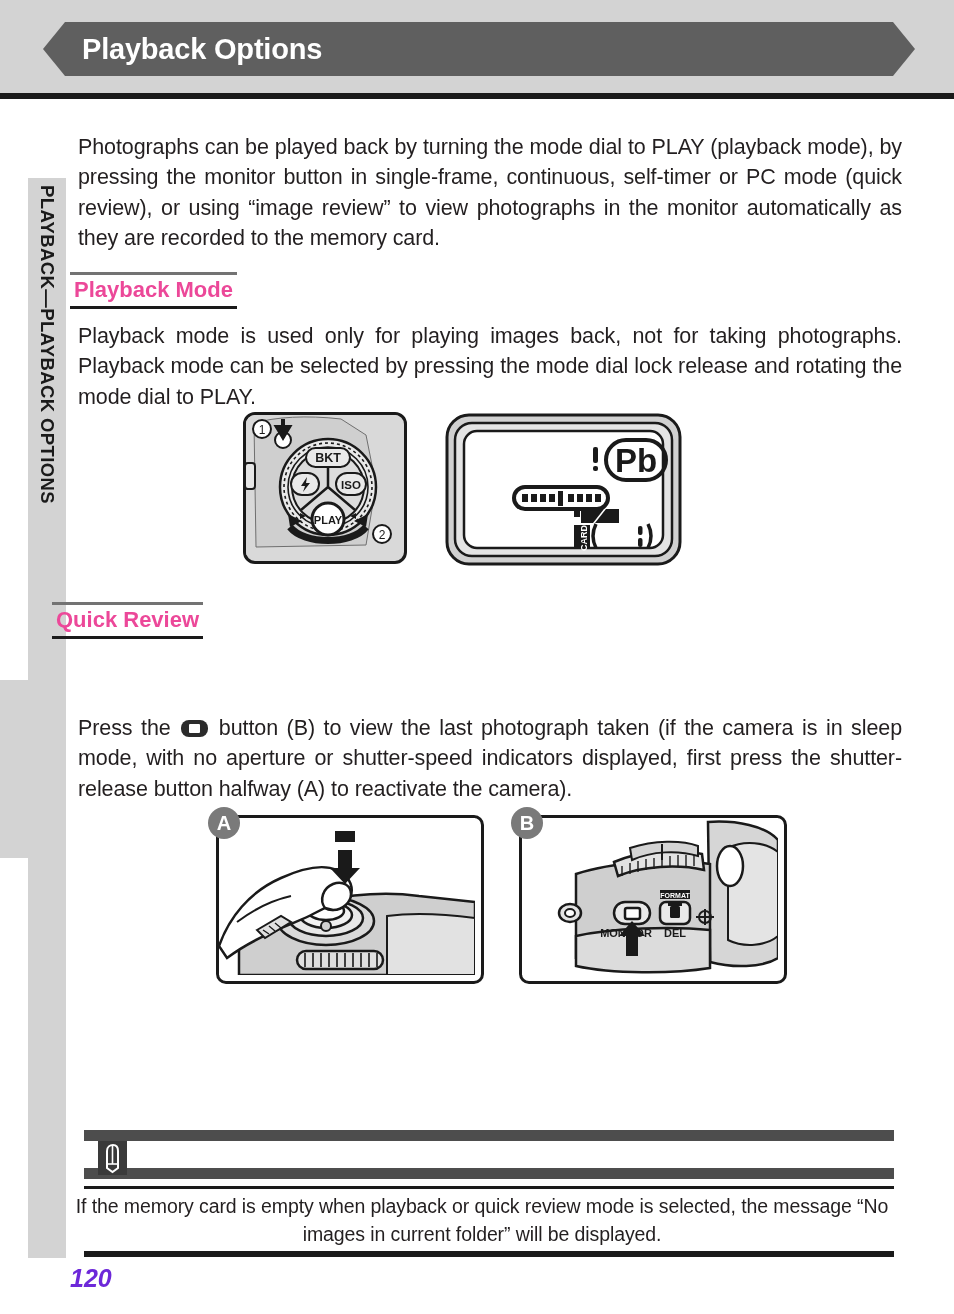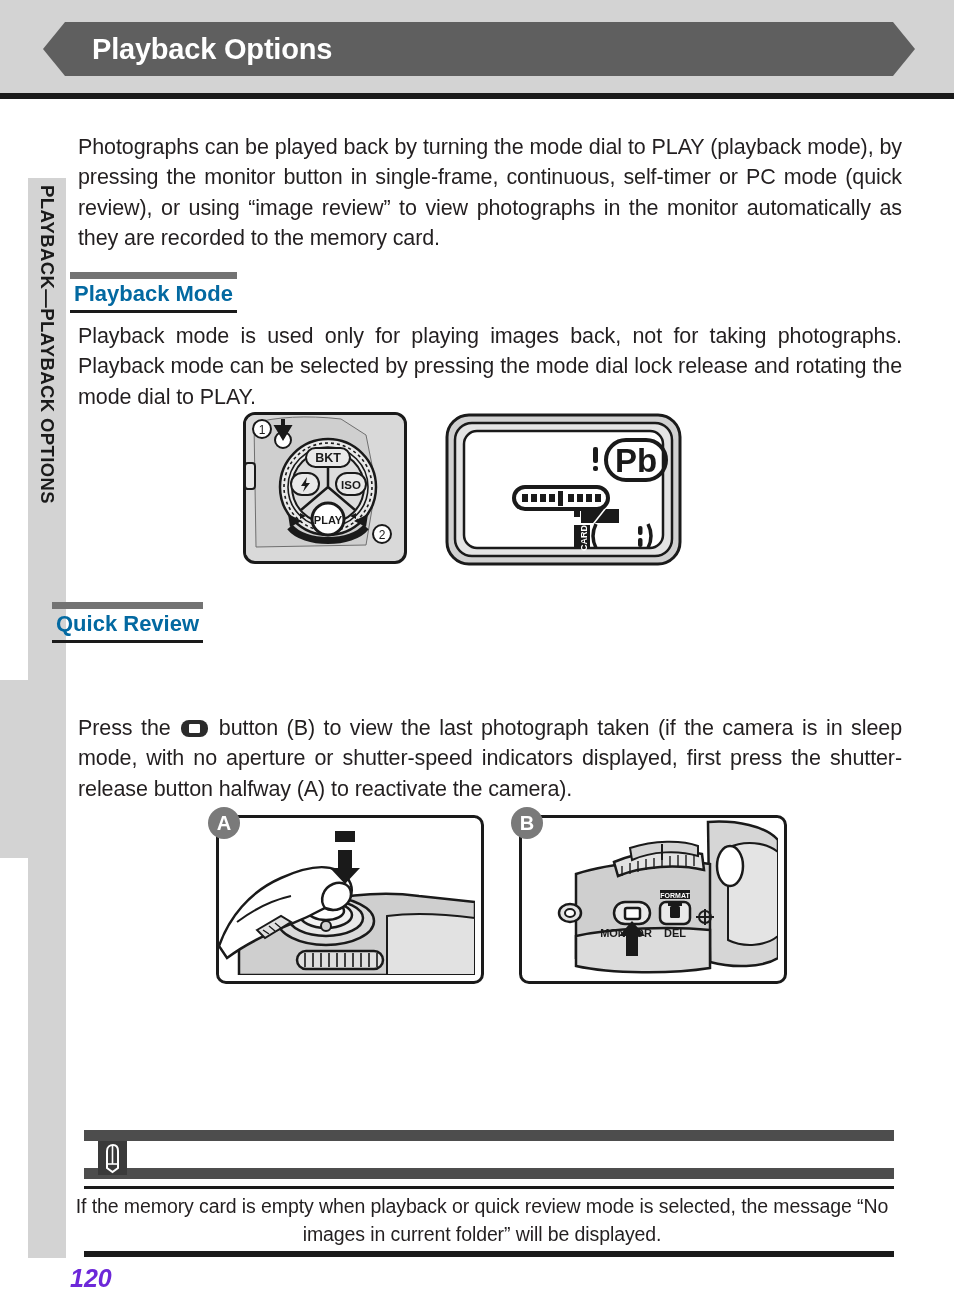--- a/index.html
+++ b/index.html
@@ -31,21 +31,21 @@
     left: 43px; top: 22px;
     width: 872px;
     height: 54px;
   }
   .banner-shape {
     position: absolute;
     inset: 0;
   }
   .header-title {
     position: absolute;
-    left: 92px;
+    left: 82px;
     top: 29px;
     font-size: 29px;
     font-weight: bold;
     color: #ffffff;
     letter-spacing: -0.2px;
     line-height: 40px;
     text-align: right;
   }
   .header-rule {
     position: absolute;
@@ -108,23 +108,23 @@
   }
   .para-intro { position: absolute; left: 70px; top: 124px; width: 824px; }
   .para-pbmode { position: absolute; left: 70px; top: 313px; width: 824px; }
   .para-qr1 { position: absolute; left: 70px; top: 644px; width: 824px; }
 
   
   .section-head {
     position: absolute;
     font-size: 22px;
     font-weight: bold;
-    color: #0369a1;
+    color: #ec4899;
     padding: 3px 4px 4px 4px;
-    border-top: 7px solid #737373;
+    border-top: 3px solid #737373;
     border-bottom: 3px solid #1a1a1a;
     line-height: 24px;
     display: inline-block;
   }
   #head-playback-mode { left: 70px; top: 272px; }
   #head-quick-review  { left: 52px; top: 602px; }
 
   
   .monitor-glyph {
     display: inline-block;

